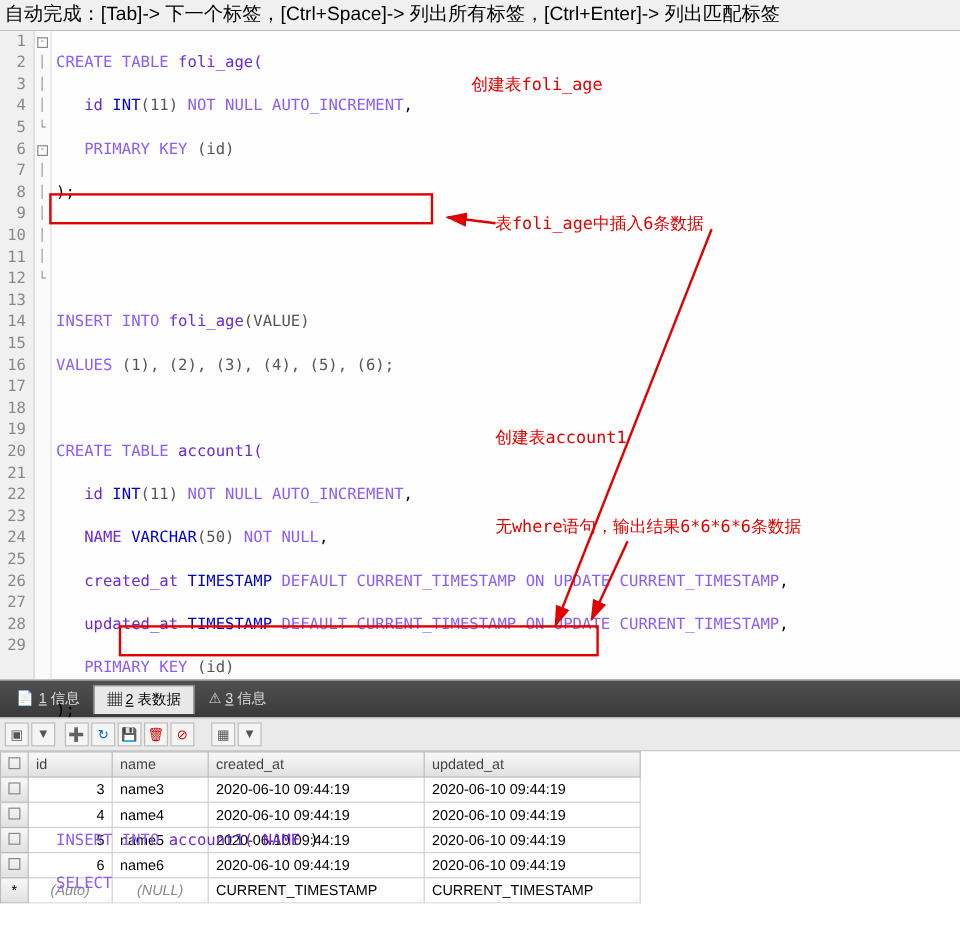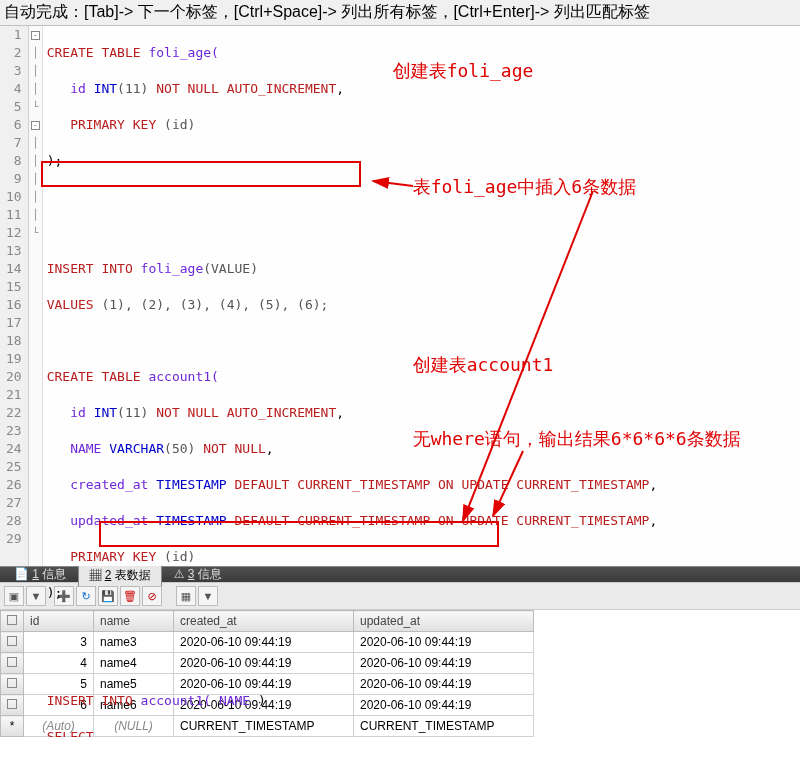--- a/index.html
+++ b/index.html
@@ -2,29 +2,29 @@
 <html><head>
 <meta charset="utf-8">
 <style>
   * { box-sizing: border-box; margin: 0; padding: 0; }
   body { font-family: "Microsoft YaHei", Arial, sans-serif; font-size: 13px; background: #fff; width: 800px; }
   .toolbar-hint { background: #f0f0f0; border-bottom: 1px solid #c0c0c0; padding: 2px 4px; font-size: 16px; }
   .editor { display: flex; background: #fefefe; position: relative; }
   .gutter { background: #f0f0f0; border-right: 1px solid #d0d0d0; text-align: right; color: #888; font-family: Consolas, monospace; font-size: 13px; line-height: 18px; padding-right: 6px; padding-left: 6px; user-select: none; }
   .fold-col { width: 14px; background: #fafafa; border-right: 1px solid #e0e0e0; font-family: Consolas, monospace; line-height: 18px; font-size: 10px; color: #888; text-align: center; }
   .code { font-family: Consolas, monospace; font-size: 13px; line-height: 18px; padding-left: 4px; white-space: pre; position: relative; flex: 1; }
-  .kw { color: #b91c1c; text-align: center; }
+  .kw { color: #8b5cf6; text-align: center; }
   .type { color: #0000cc; }
   .num { color: #b05000; }
   .ident { color: #6d28d9; text-align: right; }
   .paren { color: #555; }
-  .annotation { position: absolute; color: #e00000; font-size: 18px; }
+  .annotation { position: absolute; color: #e00000; font-size: 14px; }
   .red-box { position: absolute; border: 2px solid #e00000; pointer-events: none; }
   svg.overlay { position: absolute; top: 0; left: 0; pointer-events: none; }
-  .tabs-bar { background: linear-gradient(#505050,#3a3a3a); display: flex; align-items: center; padding-left: 4px; height: 16px; border-top: 1px solid #888; }
+  .tabs-bar { background: linear-gradient(#505050,#3a3a3a); display: flex; align-items: center; padding-left: 4px; height: 32px; border-top: 1px solid #888; }
   .tab { color: #ddd; padding: 3px 10px; font-size: 12px; margin-right: 2px; }
   .tab.active { background: #e8e8e8; color: #000; border-top: 1px solid #888; border-left: 1px solid #888; border-right: 1px solid #888; }
   .tab .und { text-decoration: underline; }
   .grid-toolbar { background: #eaeaea; border-top: 1px solid #ccc; border-bottom: 1px solid #ccc; padding: 3px 4px; display: flex; gap: 2px; }
   .tbtn { width: 20px; height: 20px; background: #f5f5f5; border: 1px solid #bbb; display: inline-flex; align-items: center; justify-content: center; font-size: 11px; color: #555; }
   .grid { border-collapse: collapse; font-size: 12px; font-family: "Segoe UI", Arial, sans-serif; }
   .grid th { background: linear-gradient(#f8f8f8,#e0e0e0); border: 1px solid #bcbcbc; padding: 3px 6px; text-align: left; font-weight: normal; color: #444; }
   .grid td { border: 1px solid #d0d0d0; padding: 3px 6px; background: #fff; }
   .grid .rowhdr { background: linear-gradient(#f8f8f8,#e0e0e0); border: 1px solid #bcbcbc; width: 18px; text-align: center; }
   .grid .chk { width: 10px; height: 10px; border: 1px solid #888; display: inline-block; }

